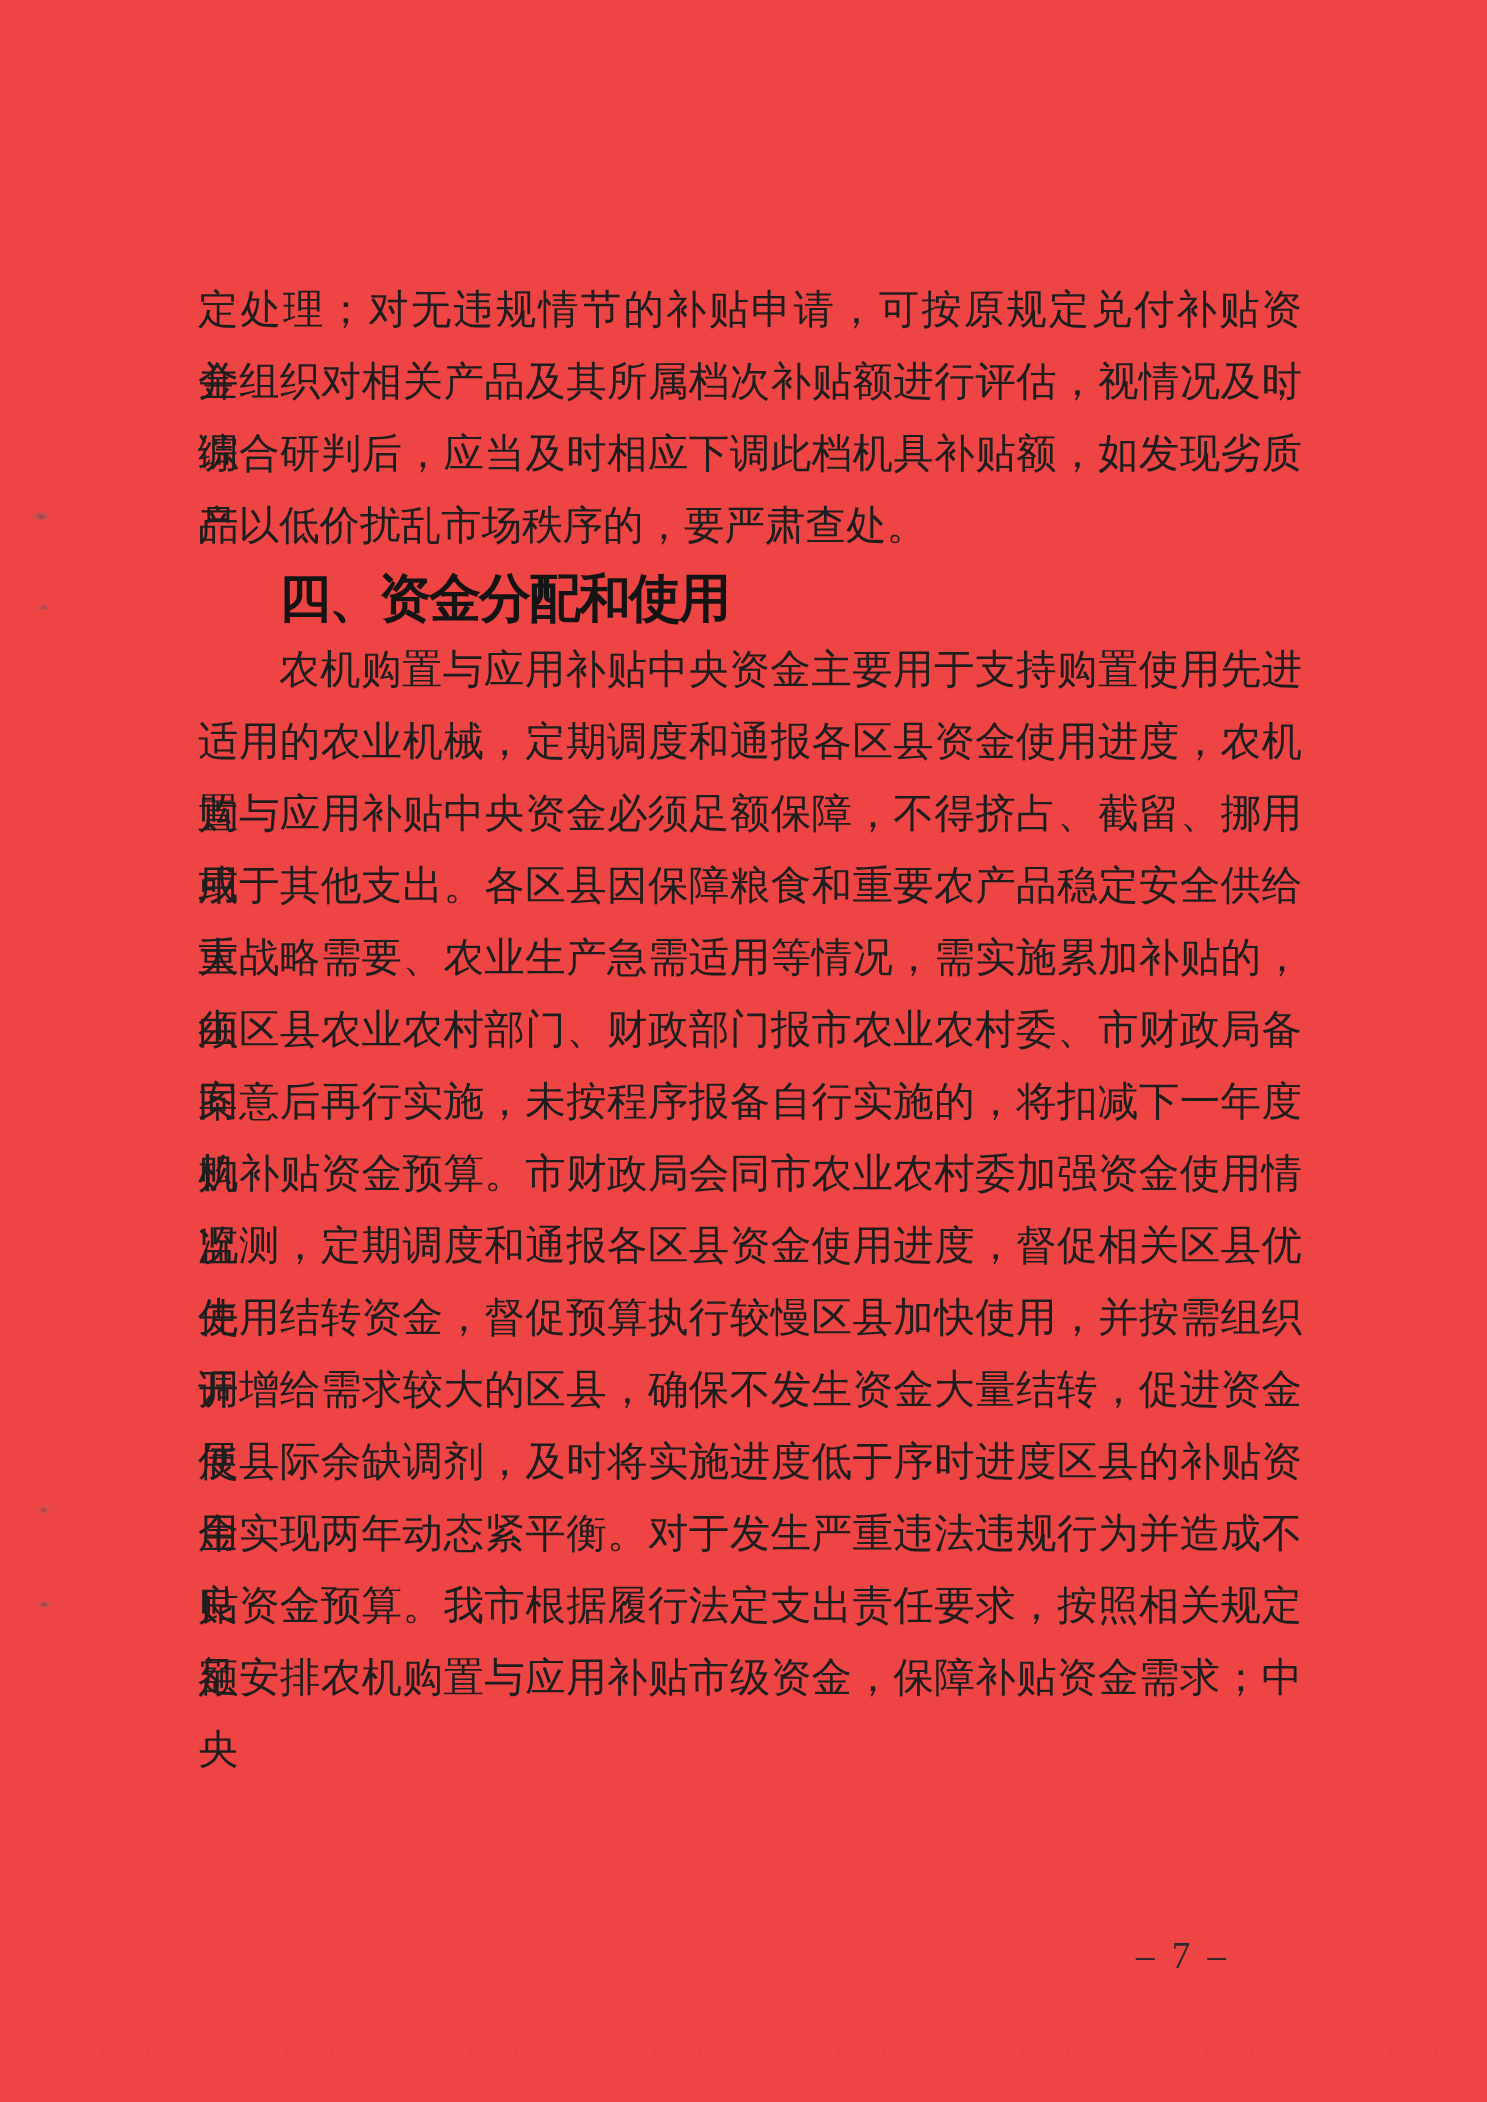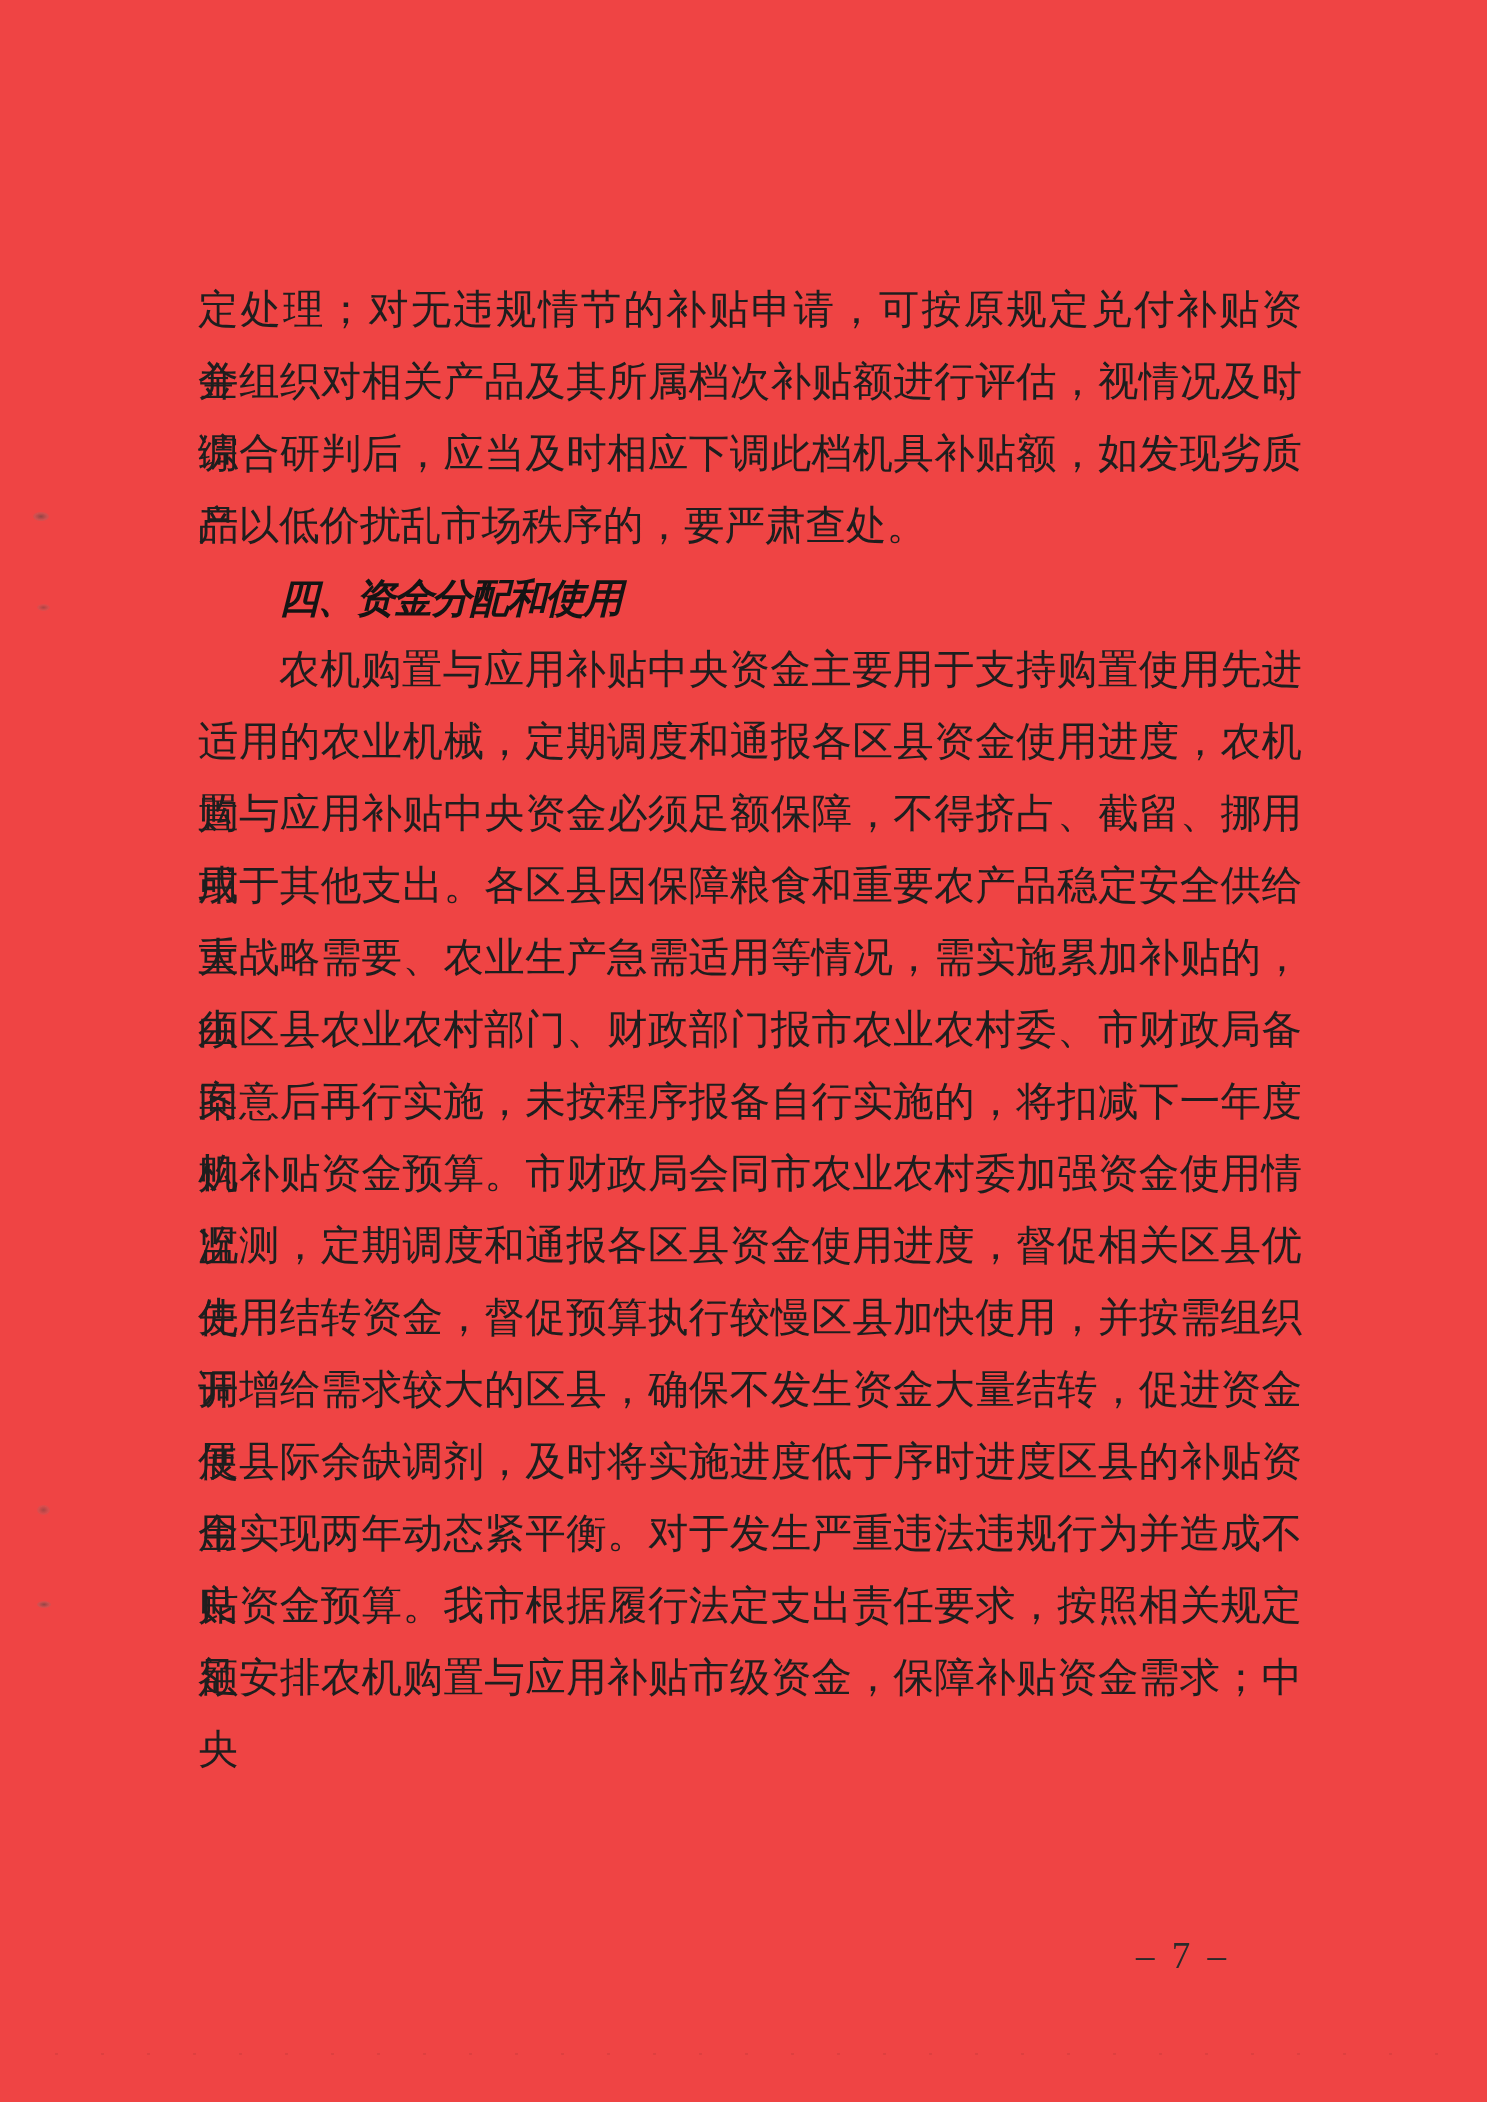--- a/index.html
+++ b/index.html
@@ -33,24 +33,23 @@
     white-space: normal;
     text-align: justify;
     text-align-last: justify;
   }
   .line.indent {
     padding-left: 81px;
   }
   .line.heading {
     font-family: "Liberation Sans", sans-serif;
     font-weight: 700;
-    font-size: 40px;
+    font-size: 52px;
     letter-spacing: -2px;
     color: #141414;
-    font-style: italic;
   }
   .page-number {
     position: absolute;
     left: 1118px;
     top: 1934px;
     width: 130px;
     height: 44px;
     line-height: 44px;
     font-size: 37px;
     color: #2a2a2a;

